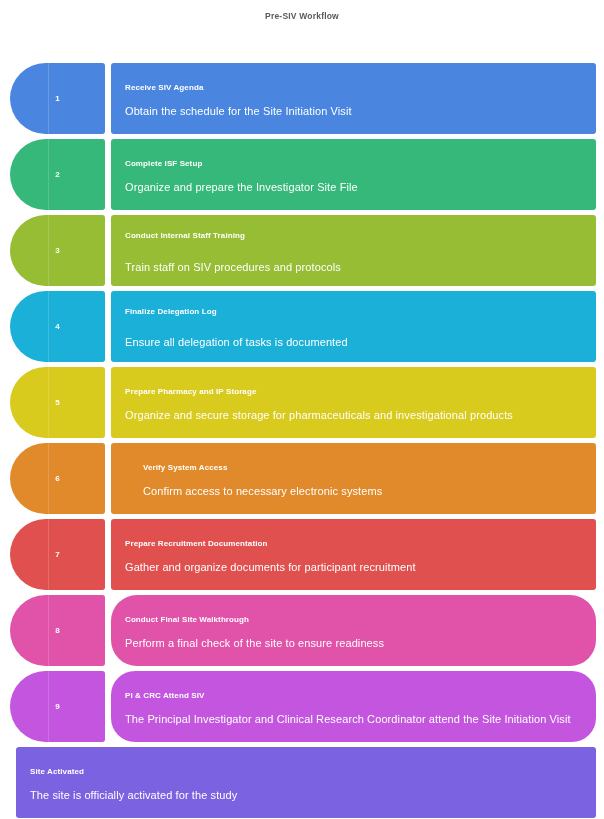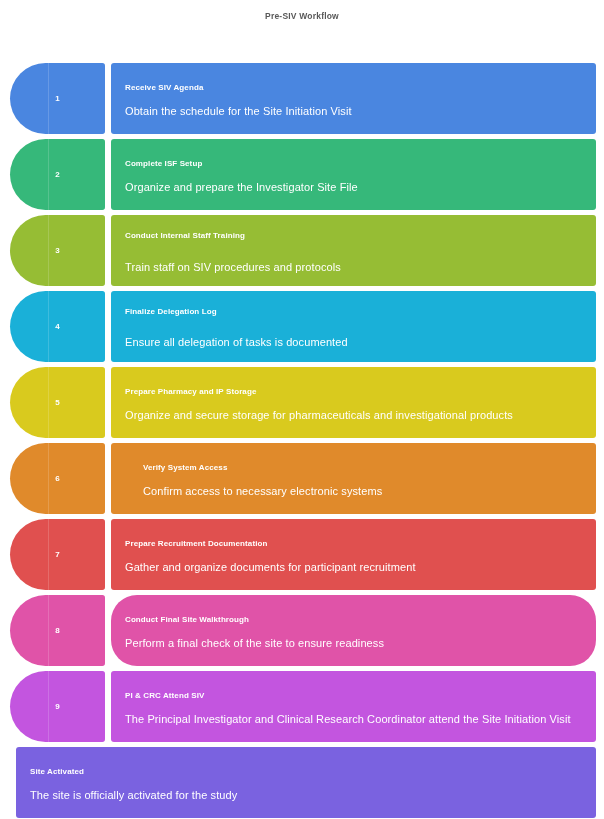--- a/index.html
+++ b/index.html
@@ -208,21 +208,21 @@
         <div class="step-body" style="background: rgb(224, 83, 168); border-radius: 26px;">
           <div class="step-label">Conduct Final Site Walkthrough</div>
           <div class="step-desc">Perform a final check of the site to ensure readiness</div>
         </div>
       </div>
       <div class="step-row">
         <div class="step-badge" style="background: rgb(195, 85, 223);">
           <span class="step-number">9</span>
         </div>
         <div class="step-gap"></div>
-        <div class="step-body" style="background: rgb(195, 85, 223);">
+        <div class="step-body" style="background: rgb(195, 85, 223); border-radius: 24px;">
           <div class="step-label">PI &amp; CRC Attend SIV</div>
           <div class="step-desc">The Principal Investigator and Clinical Research Coordinator attend the Site Initiation Visit</div>
         </div>
       </div>
       <div class="step-row">
         <div class="step-gap"></div>
         <div class="step-body" style="background: rgb(122, 98, 224);">
           <div class="step-label">Site Activated</div>
           <div class="step-desc">The site is officially activated for the study</div>
         </div>

